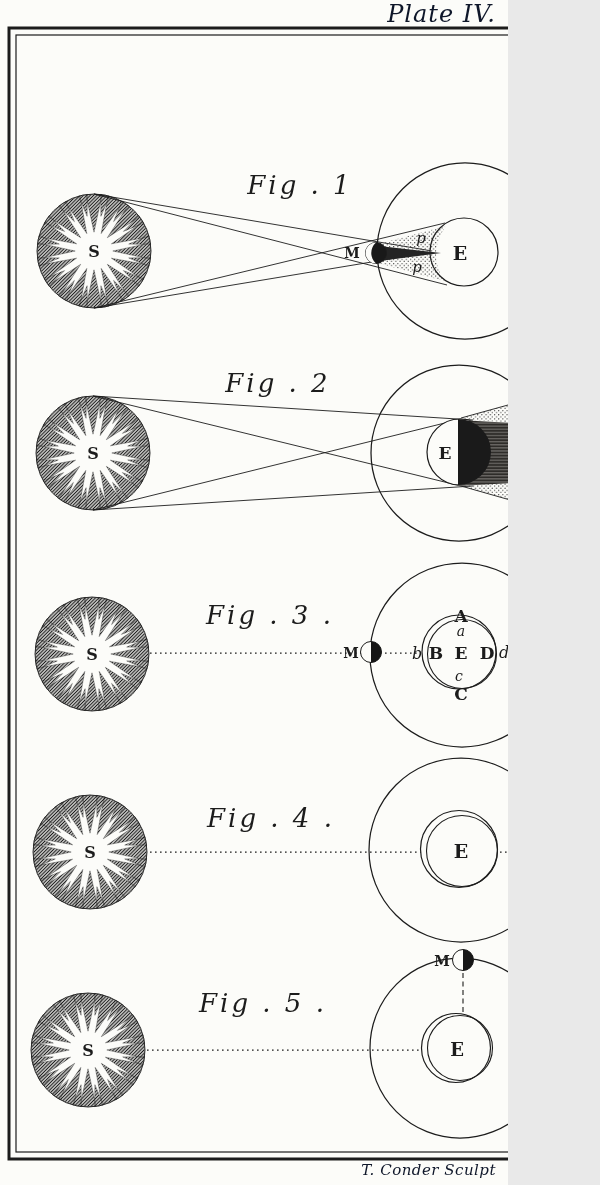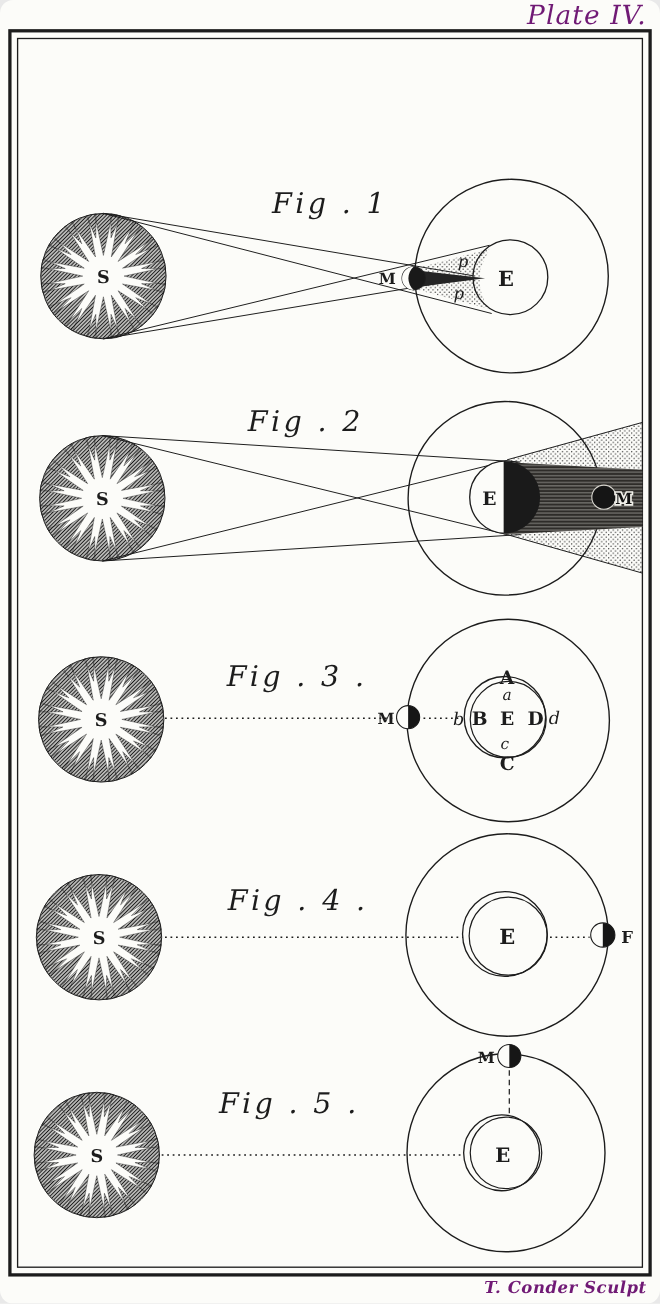--- a/index.html
+++ b/index.html
@@ -1,27 +1,27 @@
 <!DOCTYPE html>
 <html><head>
 <meta charset="utf-8">
 <style>
   html,body{margin:0;padding:0;background:#e9e9e9;}
   .page{
-    position:relative;width:600px;height:1185px;
+    position:relative;width:508px;height:1185px;
     background:#fcfcf9;overflow:hidden;
-    font-family:"DejaVu Serif",serif;color:#701a75;border-radius:12px;
+    font-family:"DejaVu Serif",serif;color:#0f172a;
   }
   .plate-title{
     position:absolute;top:0px;right:12px;
     font-style:italic;font-size:24px;letter-spacing:1px;
   }
   .credit{
     position:absolute;top:1161px;right:12px;
-    font-style:italic;font-size:15px;letter-spacing:.5px;font-weight:bold;
+    font-style:italic;font-size:15px;letter-spacing:.5px;
   }
   svg{position:absolute;left:0;top:0;}
   .ink{stroke:#1c1c1c;fill:none;}
   .sun-rim{fill:none;stroke:#1c1c1c;stroke-width:.9;}
   .sun-rays{fill:url(#hatch);stroke:#1c1c1c;stroke-width:.35;}
   .orbit{fill:none;stroke:#1c1c1c;stroke-width:1.25;}
   .earth{fill:#fcfcf9;stroke:#1c1c1c;stroke-width:1.2;}
   .earth2{fill:none;stroke:#1c1c1c;stroke-width:1.1;}
   .ray{stroke:#1c1c1c;stroke-width:.9;fill:none;}
   .dotted{stroke:#1c1c1c;stroke-width:1.25;fill:none;stroke-dasharray:1.6 3.4;}

